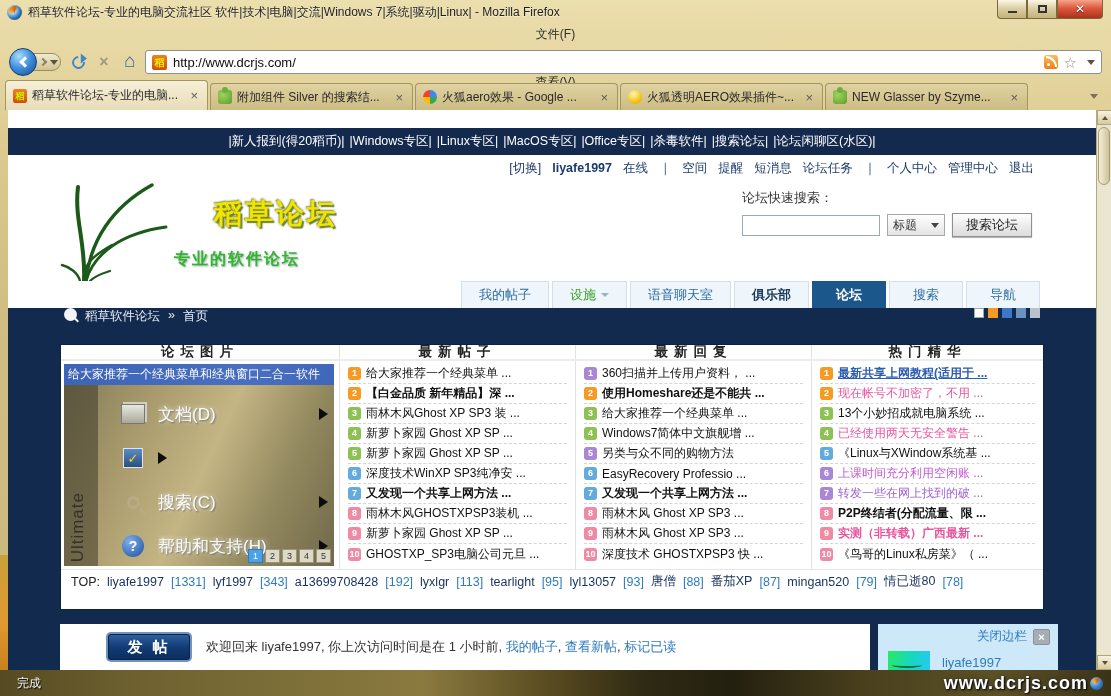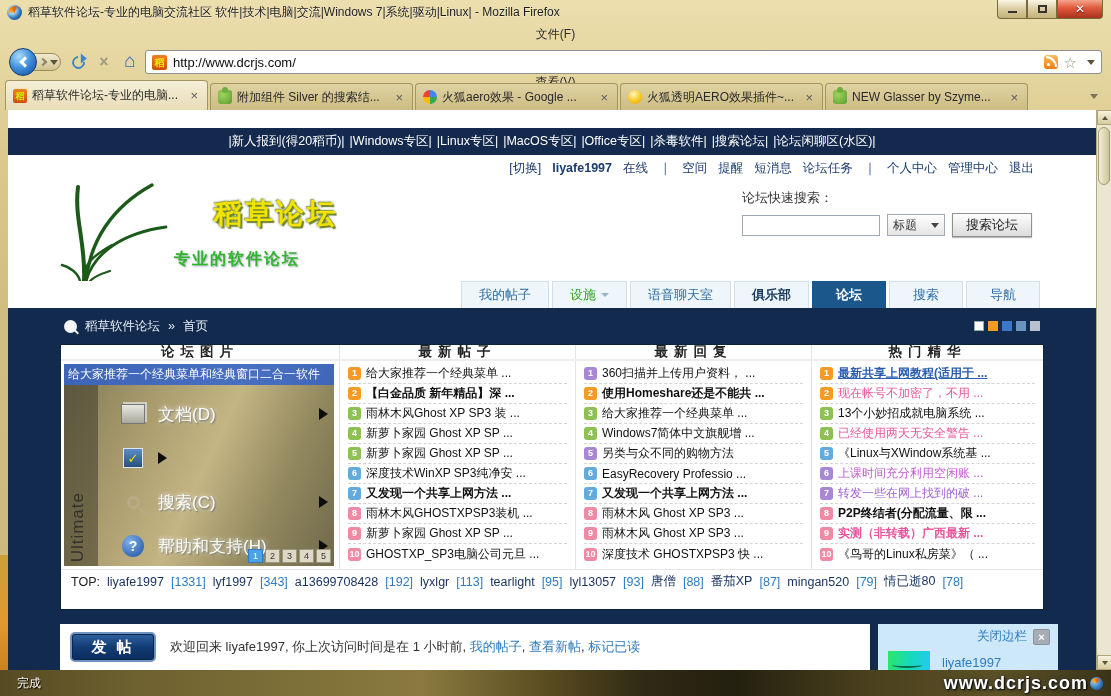--- a/index.html
+++ b/index.html
@@ -101,21 +101,21 @@
 
   .navtabs{height:27px;display:flex;justify-content:flex-end;gap:3px;padding-right:56px;}
   .navtab{min-width:74px;padding:0 17px;display:flex;align-items:center;justify-content:center;gap:5px;cursor:pointer;
     background:#eef6fb;border:1px solid #cfe0ec;border-bottom:none;font-size:13px;color:#2d6da3;white-space:nowrap;}
   .navtab.green{color:#3aa32a;}
   .navtab.bold{font-weight:bold;color:#1a3a5c;}
   .navtab.active{background:#1c578b;border-color:#1c578b;color:#fff;font-weight:bold;}
   .nt-caret{width:0;height:0;border-left:4px solid transparent;border-right:4px solid transparent;border-top:4px solid #9ab2c2;}
 
   .navyband{height:362px;background:#132a4f;overflow:hidden;}
-  .breadcrumb{height:36px;display:flex;align-items:center;gap:8px;padding:0 56px;color:#e6ecf5;font-size:12.5px;border-radius:13px;}
+  .breadcrumb{height:36px;display:flex;align-items:flex-start;gap:8px;padding:0 56px;color:#e6ecf5;font-size:12.5px;border-radius:13px;}
   .bc-icon{width:13px;height:13px;border-radius:50%;background:#f2f4f6;position:relative;}
   .bc-icon::after{content:'';position:absolute;width:5px;height:2px;background:#f2f4f6;transform:rotate(45deg);left:10px;top:11px;}
   .bc-link{cursor:pointer;}
   .style-squares{margin-left:auto;display:flex;gap:4px;}
   .sq{width:10px;height:10px;cursor:pointer;}
   .sq:first-child{border:1px solid #9aa;}
 
   .mainpanel{margin:0 52px;height:266px;background:#fff;border:1px solid #0e2140;}
   .cols-header{display:flex;height:16px;border-bottom:2px solid #ececec;}
   .colh{display:flex;align-items:center;justify-content:center;font-size:13.5px;font-weight:bold;color:#222;letter-spacing:6px;}
@@ -153,21 +153,21 @@
   .pg.active{background:#4aa3e8;border-color:#2f7cc4;color:#fff;}
 
   .toprow{height:24px;border-top:1px solid #e6e6e6;display:flex;align-items:center;gap:7px;padding:0 10px;font-size:12.5px;color:#222;white-space:nowrap;overflow:hidden;}
   .tu-name{color:#16315e;cursor:pointer;}
   .tu-count{color:#2e7bc0;cursor:pointer;}
 
   .bottomrow{margin:14px 38px 0 52px;display:flex;gap:8px;height:46px;}
   .welcome{flex:1;background:#fff;display:flex;align-items:center;gap:14px;padding:0 10px;}
   .post-btn{width:86px;height:30px;flex:0 0 86px;border:2px solid #6e94c2;border-radius:5px;cursor:pointer;
     background:linear-gradient(#30619f,#123c76 50%,#0c2c5c);color:#fff;font-size:15px;font-weight:bold;text-align:center;line-height:26px;letter-spacing:3px;
-    box-shadow:inset 0 0 0 1px #0a2448;}
+    box-shadow:inset 0 0 0 1px #0a2448;margin-left:36px;}
   .welcome-text{font-size:13px;color:#333;white-space:nowrap;overflow:hidden;}
   .wl-link{color:#2e7bc0;cursor:pointer;}
   .sidebarpanel{width:180px;flex:0 0 180px;background:#cde8f9;padding:4px 8px;}
   .sb-top{display:flex;justify-content:flex-end;align-items:center;gap:6px;font-size:12.5px;color:#2e7bc0;}
   .sb-x{width:17px;height:16px;background:#a6adb5;border:1px solid #8b9199;border-radius:2px;color:#fff;font-size:11px;font-weight:bold;text-align:center;line-height:14px;cursor:pointer;}
   .sb-user{display:flex;align-items:center;gap:12px;margin-top:6px;padding-left:2px;}
   .sb-avatar{width:42px;height:22px;background:linear-gradient(100deg,#29e866,#16d8c0 55%,#28c8f2);position:relative;}
   .sb-avatar::after{content:'';position:absolute;left:4px;bottom:5px;width:30px;height:4px;border-bottom:2px solid #0a6a4a;border-radius:50%;}
   .sb-name{font-size:13px;color:#2e7bc0;cursor:pointer;}
 

